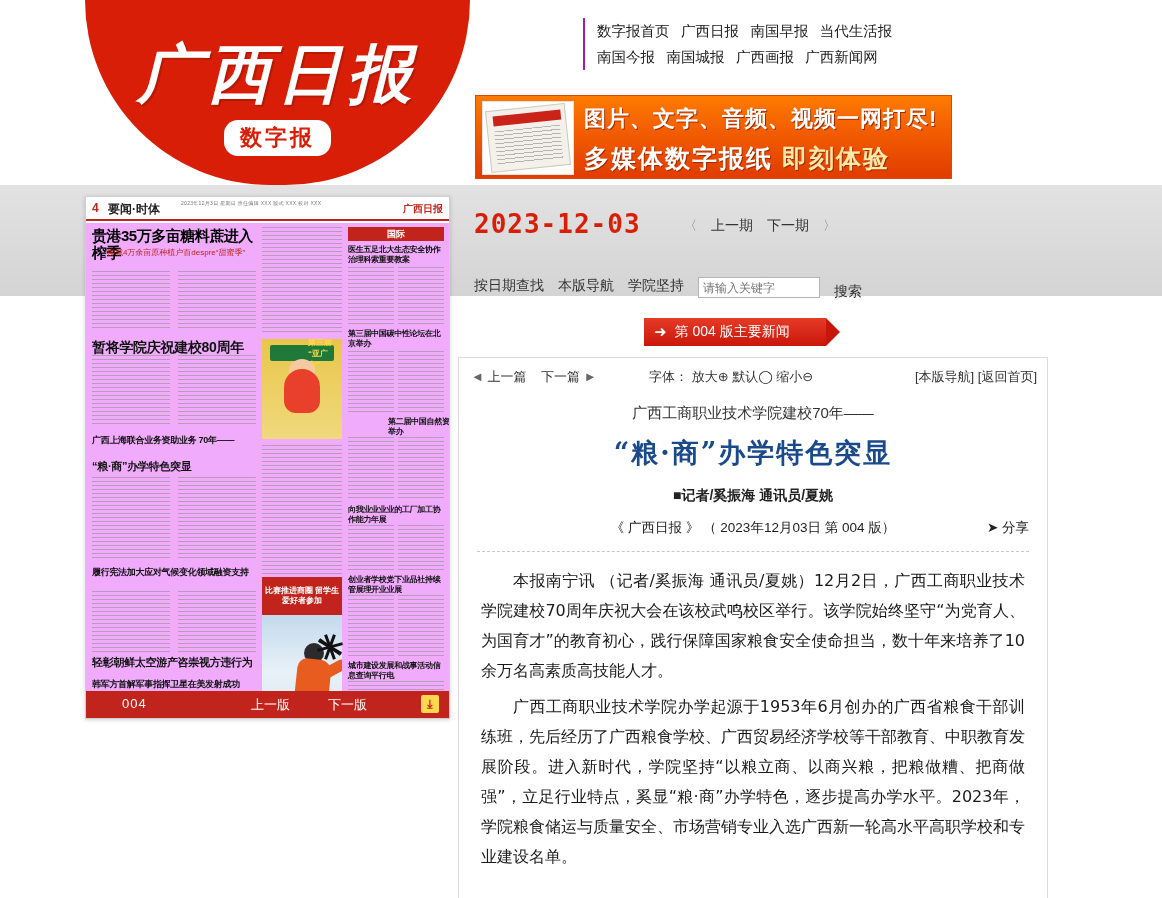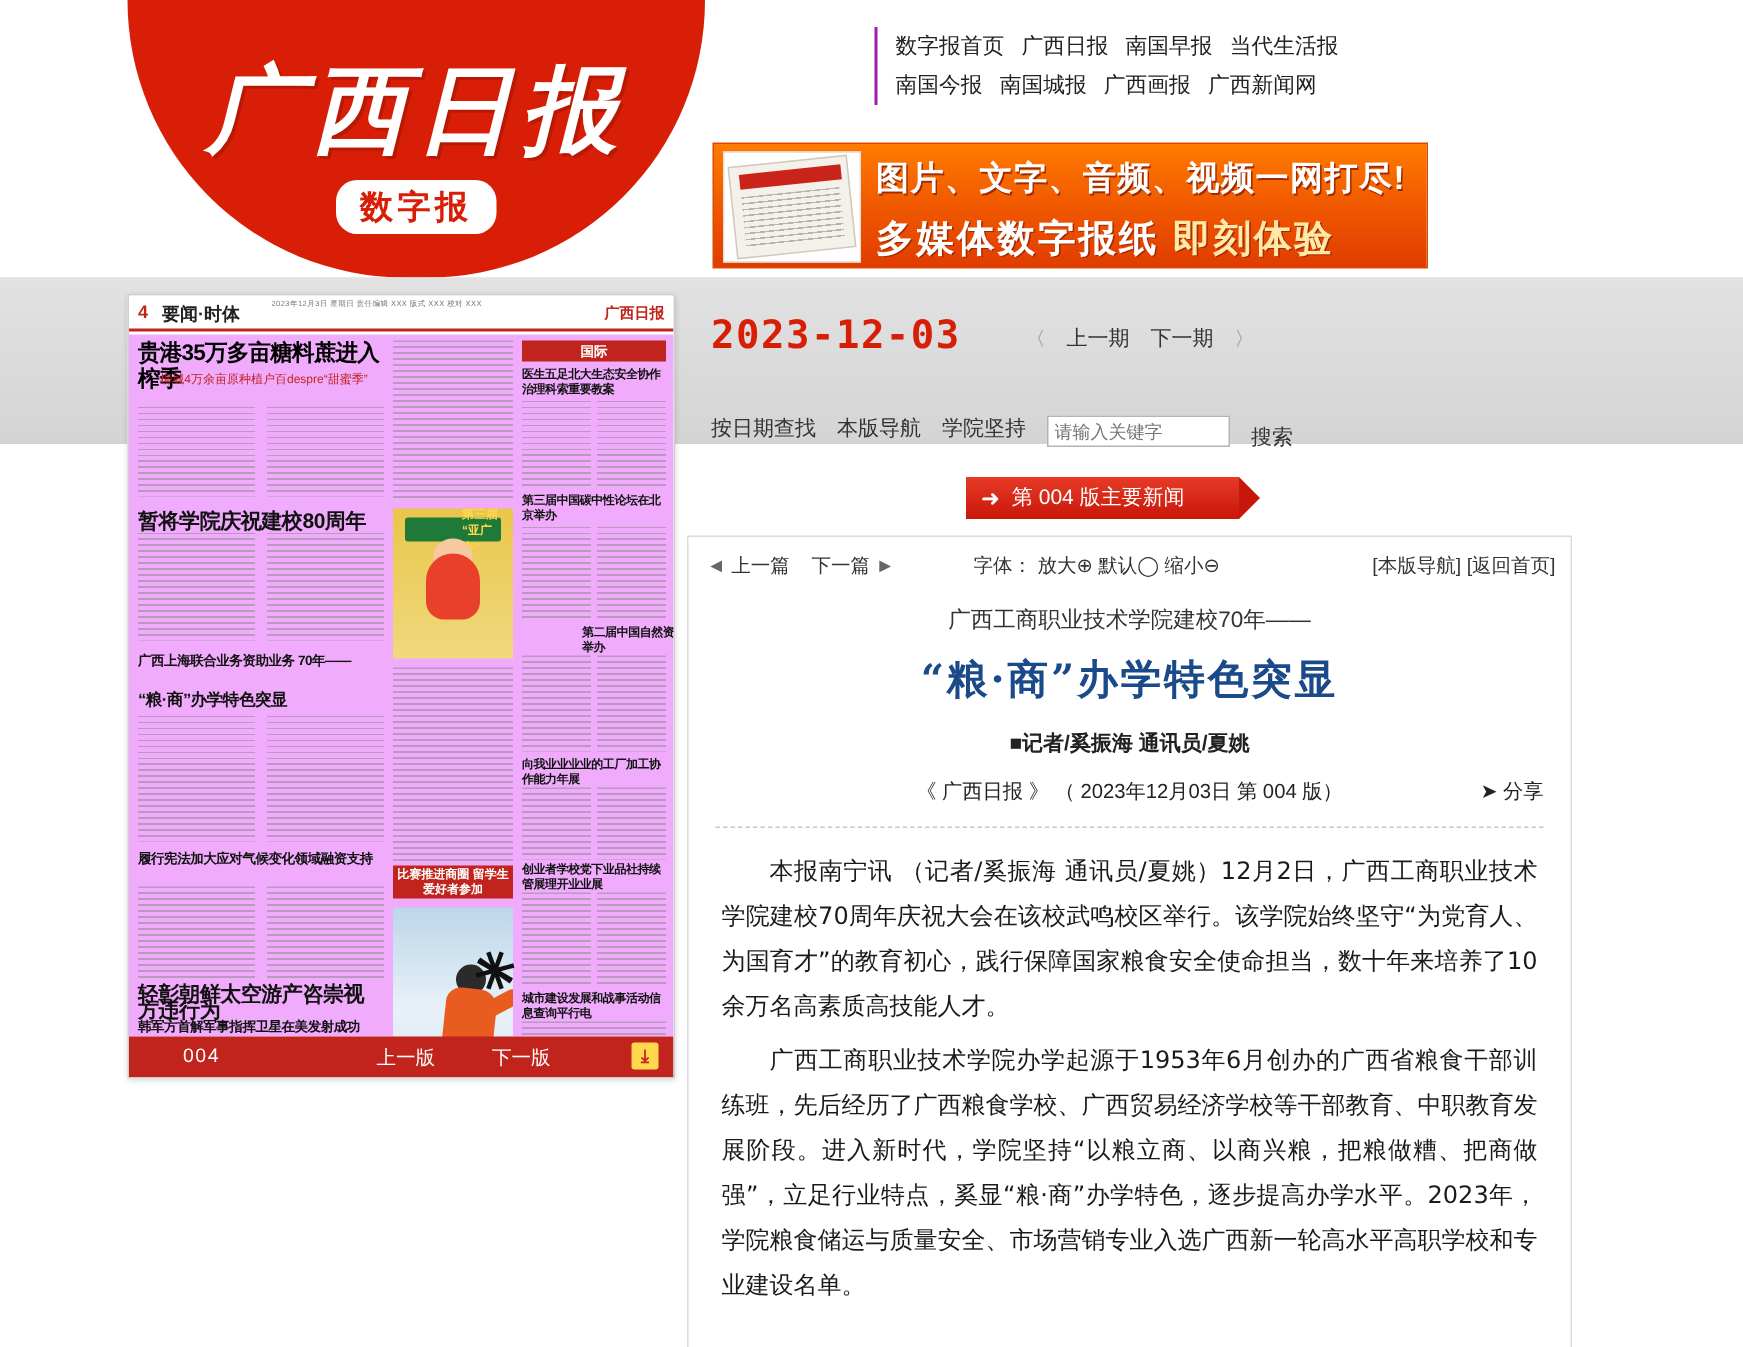--- a/index.html
+++ b/index.html
@@ -384,21 +384,21 @@
       <div class="txtblock" style="left:92px;top:132px;width:78px;height:72px;"></div>
 
       <div class="mini-title" style="left:6px;top:212px;width:164px;font-size:9px;line-height:11px;">广西上海联合业务资助业务 70年——</div>
       <div class="mini-title" style="left:6px;top:236px;width:164px;font-size:11px;">“粮·商”办学特色突显</div>
       <div class="txtblock" style="left:6px;top:254px;width:78px;height:84px;"></div>
       <div class="txtblock" style="left:92px;top:254px;width:78px;height:84px;"></div>
 
       <div class="mini-title" style="left:6px;top:344px;width:164px;font-size:9px;line-height:11px;">履行宪法加大应对气候变化领域融资支持</div>
       <div class="txtblock" style="left:6px;top:368px;width:78px;height:62px;"></div>
       <div class="txtblock" style="left:92px;top:368px;width:78px;height:62px;"></div>
-      <div class="mini-title" style="left:6px;top:434px;width:164px;font-size:14px;line-height:11px;">轻彰朝鲜太空游产咨崇视方违行为</div>
+      <div class="mini-title" style="left:6px;top:434px;width:164px;font-size:11px;line-height:11px;">轻彰朝鲜太空游产咨崇视方违行为</div>
       <div class="mini-title" style="left:6px;top:456px;width:164px;font-size:9px;line-height:11px;">韩军方首解军事指挥卫星在美发射成功</div>
       <div class="red-strip" style="left:6px;top:474px;width:164px;height:12px;font-size:8px;">来自出版口报</div>
       <div class="mini-title" style="left:6px;top:490px;width:164px;font-size:9px;line-height:11px;">以军交叉加沙杰巴巴巴祖命民普和驻和政</div>
 
       <div class="photo photo-mascot" style="left:176px;top:116px;width:80px;height:100px;">
         <div class="mascot-banner">第三届“亚广会”</div>
         <div class="mascot-head"></div>
         <div class="mascot-body"></div>
       </div>
       <div class="txtblock" style="left:176px;top:4px;width:80px;height:106px;"></div>
@@ -407,21 +407,21 @@
       <div class="photo photo-snow" style="left:176px;top:382px;width:80px;height:122px;">
         <div class="snowboarder">
           <div class="sb-head"></div>
           <div class="sb-body"></div>
           <div class="sb-arm"></div>
           <div class="sb-leg"></div>
           <div class="sb-board"></div>
         </div>
         <div class="photo-caption">苏翊鸣 再夺冠军!</div>
       </div>
-      <div class="red-strip" style="left:176px;top:354px;width:80px;height:22px;font-size:8px;text-align:center;line-height:10px;padding:0 2px;">比赛推进商圈 留学生爱好者参加</div>
+      <div class="red-strip" style="left:176px;top:354px;width:80px;height:38px;font-size:8px;text-align:center;line-height:10px;padding:0 2px;">比赛推进商圈 留学生爱好者参加</div>
 
       <div class="burst">
         <span></span>
           <span></span>
           <span></span>
       </div>
 
       <div class="red-strip" style="left:262px;top:4px;width:96px;height:14px;font-size:9px;">国际</div>
       <div class="mini-title" style="left:262px;top:22px;width:96px;font-size:8px;line-height:10px;">医生五足北大生态安全协作治理科索重要教案</div>
       <div class="txtblock" style="left:262px;top:44px;width:46px;height:58px;"></div>

